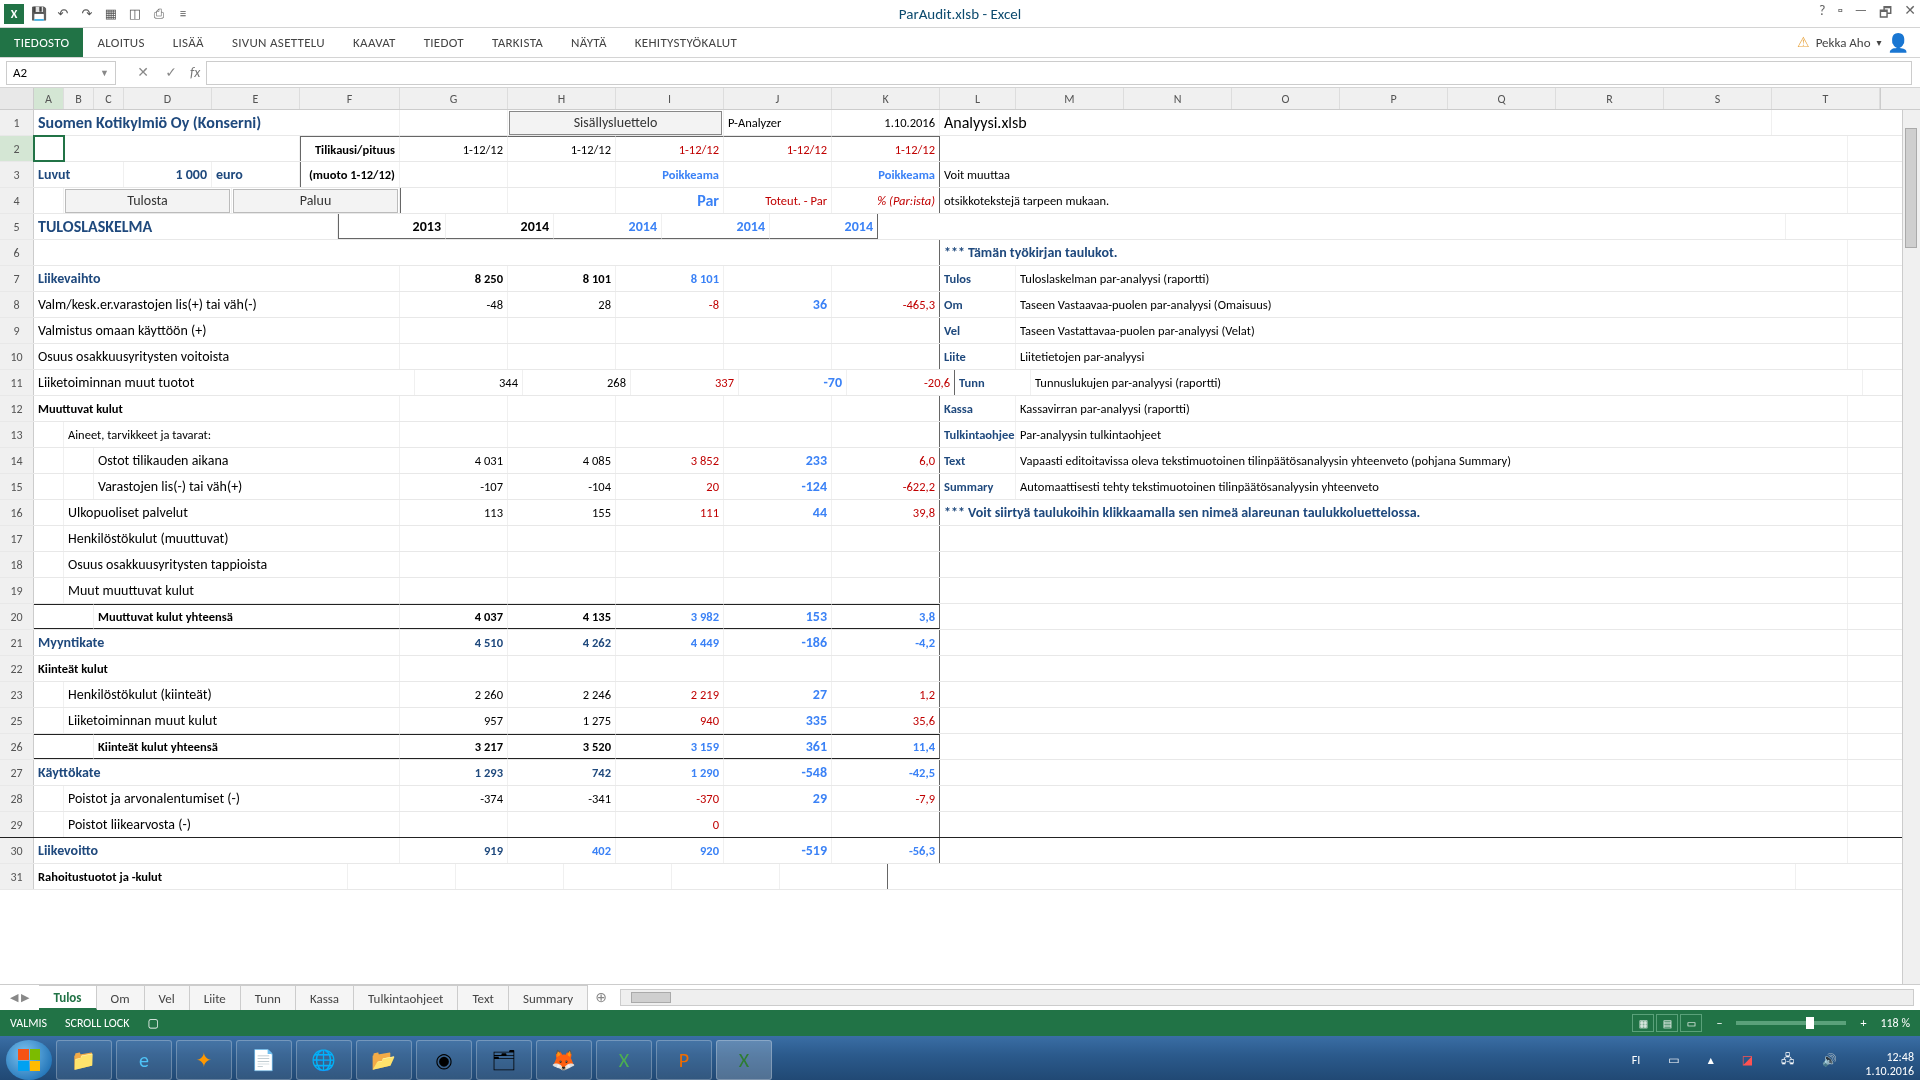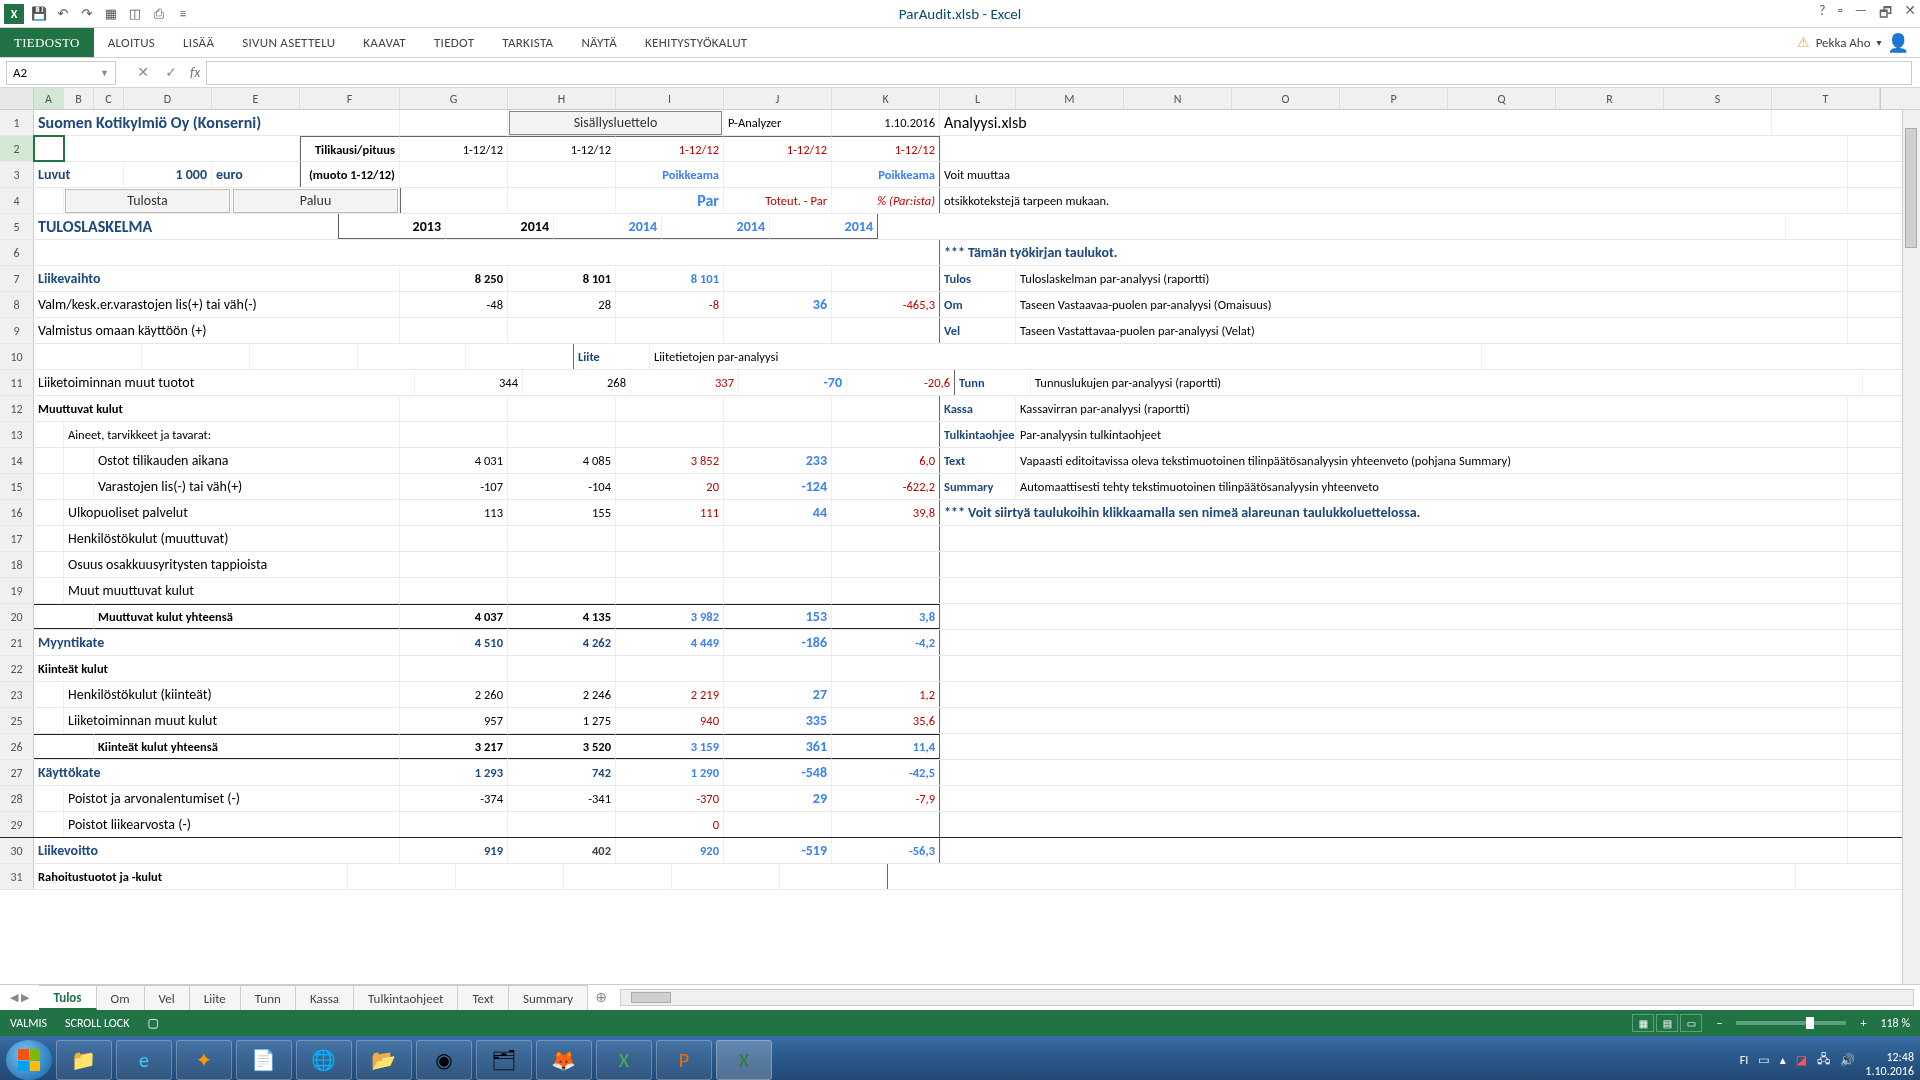--- a/index.html
+++ b/index.html
@@ -5,21 +5,21 @@
 * { margin: 0; padding: 0; box-sizing: border-box; font-family: Calibri, "Segoe UI", Arial, sans-serif; }
 html, body { width: 1920px; height: 1080px; overflow: hidden; background: #fff; font-size: 14px; }
 .titlebar { height: 28px; background: #fff; display: flex; align-items: center; border-bottom: 1px solid #d4d4d4; position: relative; }
 .titlebar .qat { display: flex; align-items: center; gap: 6px; padding-left: 4px; }
 .excel-logo { width: 20px; height: 20px; background: #217346; color: #fff; display: flex; align-items: center; justify-content: center; font-weight: bold; font-size: 12px; }
 .qat-icon { width: 18px; height: 18px; display: flex; align-items: center; justify-content: center; font-size: 13px; color: #555; cursor: pointer; }
 .titlebar .title { position: absolute; left: 50%; transform: translateX(-50%); font-size: 15px; color: #0c4a6e; }
 .titlebar .winctl { position: absolute; right: 4px; display: flex; gap: 12px; font-size: 14px; color: #666; }
 .ribbon-tabs { height: 30px; display: flex; align-items: stretch; border-bottom: 1px solid #d4d4d4; background: #fff; position: relative; }
 .ribbon-tab { padding: 0 14px; display: flex; align-items: center; font-size: 13px; color: #444; cursor: pointer; text-transform: uppercase; letter-spacing: 0.3px; }
-.ribbon-tab.file { background: #217346; color: #fff; font-family: Liberation Serif, serif; }
+.ribbon-tab.file { background: #217346; color: #fff; }
 .ribbon-user { position: absolute; right: 10px; display: flex; align-items: center; gap: 6px; font-size: 13px; color: #444; height: 100%; }
 .warn-ico { color: #e8a33d; font-size: 14px; }
 .namebox-row { height: 30px; display: flex; align-items: center; border-bottom: 1px solid #d4d4d4; background: #fff; }
 .namebox { width: 110px; height: 24px; border: 1px solid #ccc; margin-left: 6px; display: flex; align-items: center; padding: 0 6px; font-size: 13px; justify-content: space-between; }
 .namebox .dd { color: #888; font-size: 9px; }
 .fx-section { display: flex; align-items: center; gap: 10px; margin-left: 18px; }
 .fx-btn { color: #888; font-size: 14px; width: 18px; text-align: center; cursor: pointer; }
 .fx-label { font-style: italic; color: #777; font-size: 14px; }
 .formula-bar { flex: 1; height: 24px; border: 1px solid #ccc; margin: 0 8px 0 6px; }
 .grid-wrap { height: 896px; display: flex; flex-direction: column; position: relative; }
@@ -77,21 +77,21 @@
 .status-right { display: flex; align-items: center; gap: 14px; }
 .view-btns { display: flex; gap: 2px; }
 .view-btn { width: 22px; height: 18px; border: 1px solid #5aa17a; display: flex; align-items: center; justify-content: center; font-size: 10px; }
 .zoom-slider { width: 110px; height: 4px; background: #5aa17a; position: relative; }
 .zoom-thumb { position: absolute; top: -4px; left: 70px; width: 8px; height: 12px; background: #fff; }
 .taskbar { height: 48px; background: linear-gradient(#3a6ea5, #2b5a8c 40%, #1f4670); display: flex; align-items: center; padding: 0 6px; gap: 4px; position: relative; }
 .start-btn { width: 46px; height: 40px; border-radius: 50%; background: radial-gradient(circle at 40% 35%, #7cc3f0, #0a5fa8); display: flex; align-items: center; justify-content: center; cursor: pointer; }
 .win-flag { width: 22px; height: 22px; display: grid; grid-template-columns: 1fr 1fr; grid-template-rows: 1fr 1fr; gap: 1px; }
 .win-flag div:nth-child(1){background:#f65314;} .win-flag div:nth-child(2){background:#7cbb00;} .win-flag div:nth-child(3){background:#00a1f1;} .win-flag div:nth-child(4){background:#ffbb00;}
 .task-item { width: 56px; height: 40px; background: rgba(255,255,255,0.08); border: 1px solid rgba(255,255,255,0.25); border-radius: 3px; display: flex; align-items: center; justify-content: center; font-size: 20px; cursor: pointer; }
-.tray { position: absolute; right: 6px; display: flex; align-items: center; gap: 10px; color: #fff; font-size: 12px; }
+.tray { position: absolute; right: 6px; display: flex; align-items: center; gap: 28px; color: #fff; font-size: 12px; }
 .tray-clock { text-align: right; line-height: 14px; margin-top: 7px; }
 .scrollbar-v { position: absolute; right: 0; top: 22px; bottom: 0; width: 18px; background: #f0f0f0; border-left: 1px solid #ccc; }
 .scroll-thumb-v { position: absolute; top: 18px; left: 2px; width: 12px; height: 120px; background: #cfcfcf; border: 1px solid #aaa; }
 </style>
 </head>
 <body>
 
 <div class="titlebar">
   <div class="qat">
     <div class="excel-logo">X</div>
@@ -277,20 +277,21 @@
         <div class="cell col-H"></div>
         <div class="cell col-I"></div>
         <div class="cell col-J"></div>
       <div class="cell col-K" style="border-right:1.5px solid #666;"></div>
       <div class="cell col-L blue small">Vel</div>
       <div class="cell small" style="width:832px">Taseen Vastattavaa-puolen par-analyysi (Velat)</div>
     </div>
 
     <div class="row h-row">
       <div class="rowhdr">10</div>
+      <div class="cell" style="width:366px">Osuus osakkuusyritysten voitoista</div>
       <div class="cell col-G"></div>
         <div class="cell col-H"></div>
         <div class="cell col-I"></div>
         <div class="cell col-J"></div>
       <div class="cell col-K" style="border-right:1.5px solid #666;"></div>
       <div class="cell col-L blue small">Liite</div>
       <div class="cell small" style="width:832px">Liitetietojen par-analyysi</div>
     </div>
 
     <div class="row h-row">
@@ -509,21 +510,21 @@
       <div class="cell col-I right red small">0</div>
       <div class="cell col-J"></div>
       <div class="cell col-K" style="border-right:1.5px solid #666;"></div>
       <div class="cell" style="width:908px"></div>
     </div>
 
     <div class="row h-row">
       <div class="rowhdr">30</div>
       <div class="cell blue" style="width:366px">Liikevoitto</div>
       <div class="cell col-G right bold small" style="color:#1f497d">919</div>
-      <div class="cell col-H right bold small" style="color:#404040">402</div>
+      <div class="cell col-H right bold small" style="color:#3b82f6">402</div>
       <div class="cell col-I right redb small">920</div>
       <div class="cell col-J right redb">-519</div>
       <div class="cell col-K right redb small" style="border-right:1.5px solid #666;">-56,3</div>
       <div class="cell" style="width:908px"></div>
     </div>
 
     <div class="row h-row">
       <div class="rowhdr">31</div>
       <div class="cell bold small" style="width:314px">Rahoitustuotot ja -kulut</div>
       <div class="cell col-G"></div>

